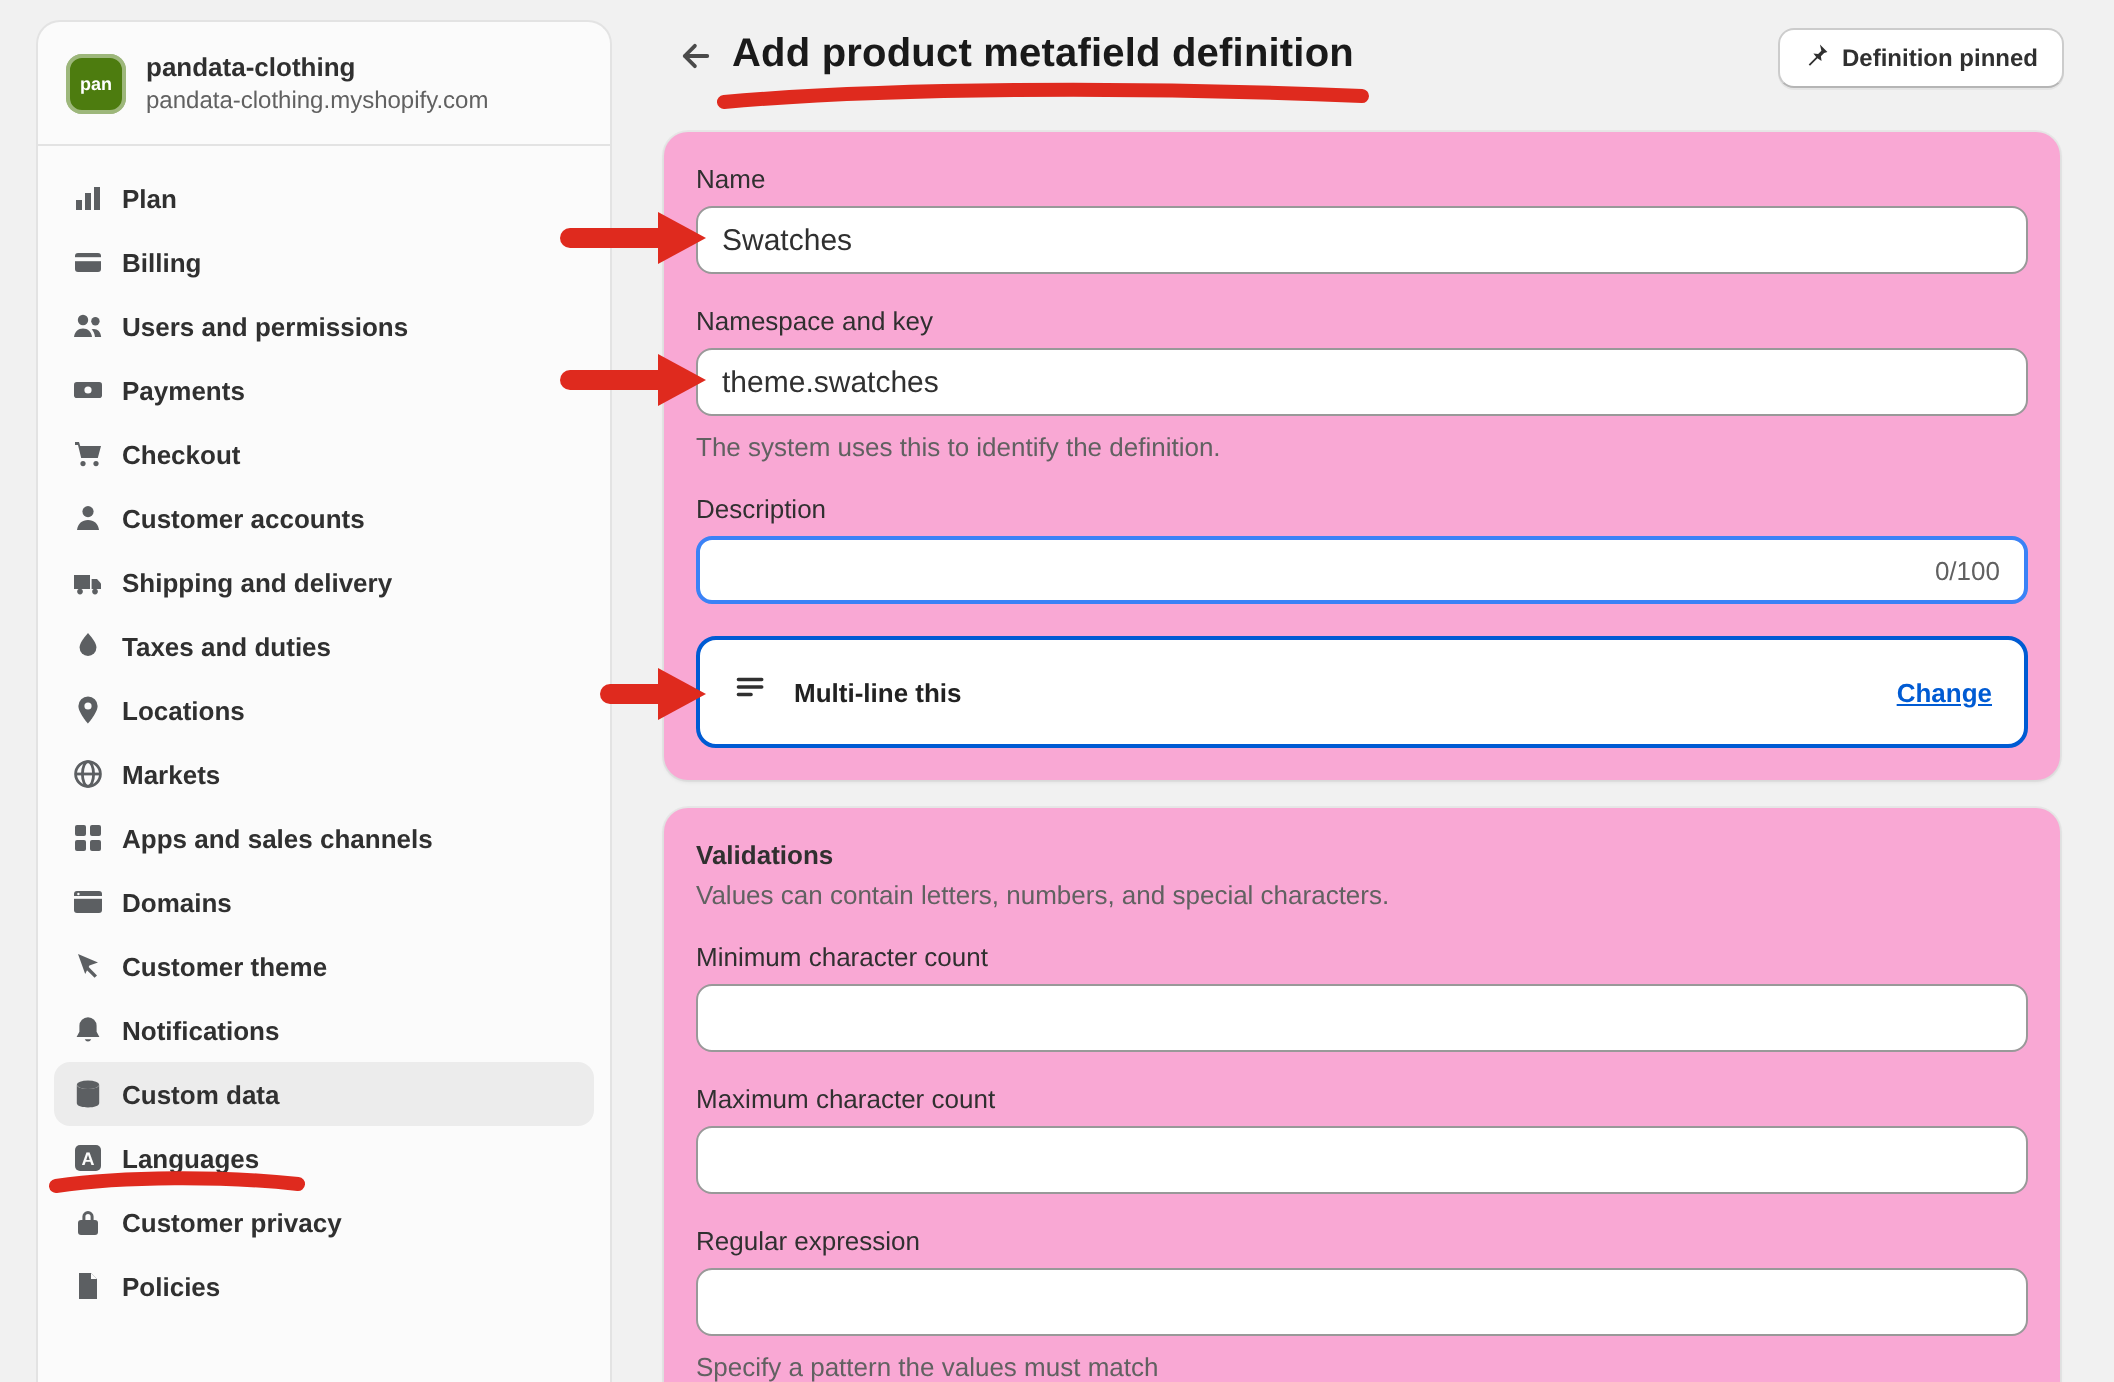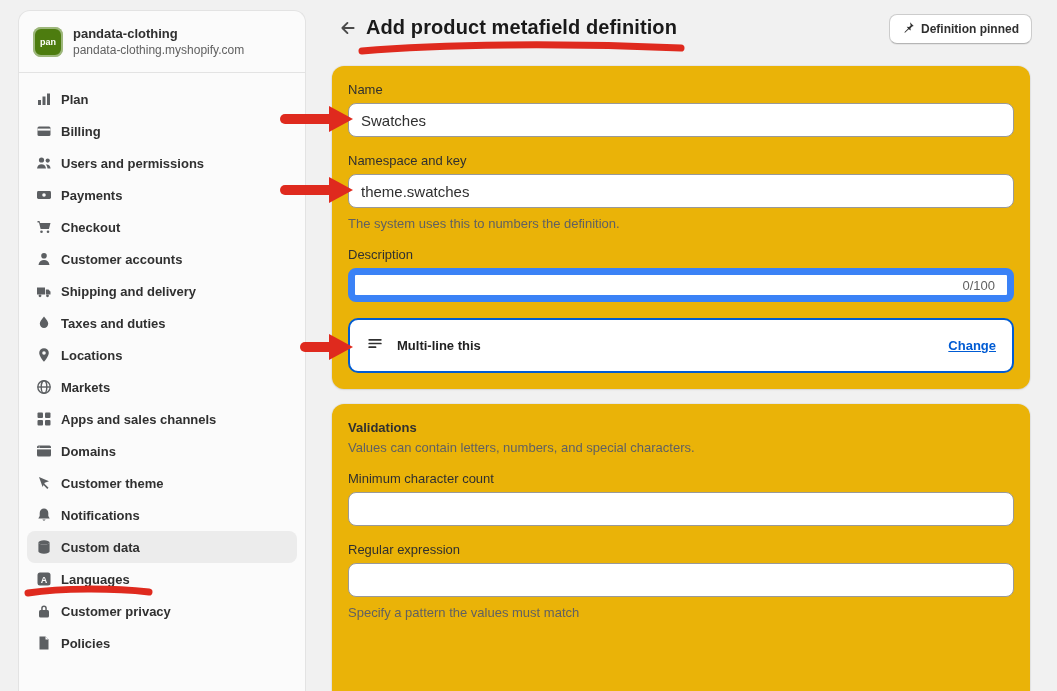--- a/index.html
+++ b/index.html
@@ -54,37 +54,37 @@
     display:flex; align-items:center; gap:6px; padding:0 12px;
     background:#fff; border:1px solid #ccc; border-bottom-color:#b5b5b5;
     border-radius:8px; box-shadow:0 1px 0 rgba(0,0,0,.05);
     font-family:"Liberation Sans", sans-serif;
     font-size:12px; font-weight:600; color:#303030; cursor:pointer;
   }
 
   
   .card {
     position:absolute; left:332px; width:698px;
-    background:#eab308; border-radius:12px; padding:16px;
+    background:#f9a8d4; border-radius:12px; padding:16px;
     box-shadow:0 1px 2px rgba(0,0,0,.08), 0 0 0 1px rgba(0,0,0,.04);
   }
   .card-definition { top:66px; }
   .card-validations { top:404px; height:330px; }
   .field { margin-top:16px; }
   .field:first-child { margin-top:0; }
   .field-label { font-size:13px; color:#303030; margin-bottom:6px; display:block; }
   .text-input {
     width:100%; height:34px; border:1px solid #999; border-radius:8px;
     padding:0 12px; font-size:15px; color:#303030; background:#fff;
     font-family:"Liberation Sans", sans-serif; outline:none;
   }
   .help-text { font-size:13px; color:#616161; margin-top:8px; }
   .input-with-counter {
     display:flex; align-items:center; height:34px;
-    border:7px solid #3b82f6; border-radius:8px; background:#fff; padding:0 12px;
+    border:2px solid #3b82f6; border-radius:8px; background:#fff; padding:0 12px;
   }
   .input-with-counter input {
     flex:1; border:none; outline:none; font-size:13px;
     font-family:"Liberation Sans", sans-serif; color:#303030; background:transparent;
   }
   .char-counter { font-size:13px; color:#616161; }
 
   .type-selector {
     margin-top:16px; border:2px solid #005bd3; border-radius:10px;
     padding:15px 16px; display:flex; align-items:center; background:#fff;
@@ -327,21 +327,21 @@
 <div class="card card-definition">
 
   <div class="field">
     <label class="field-label">Name</label>
     <input class="text-input" type="text" value="Swatches" style="">
   </div>
 
   <div class="field">
     <label class="field-label">Namespace and key</label>
     <input class="text-input" type="text" value="theme.swatches" style="">
-    <div class="help-text">The system uses this to numbers the definition.</div>
+    <div class="help-text">The system uses this to identify the definition.</div>
   </div>
 
   <div class="field">
     <label class="field-label">Description</label>
     <div class="input-with-counter">
       <input type="text" value="" style="">
       <span class="char-counter">0/100</span>
     </div>
   </div>
 
@@ -357,20 +357,24 @@
 
 <div class="card card-validations">
   <div class="section-title">Validations</div>
   <div class="section-subtitle">Values can contain letters, numbers, and special characters.</div>
 
   <div class="field">
     <label class="field-label">Minimum character count</label>
     <input class="text-input" type="text" value="" style="">
   </div>
 
+  <div class="field">
+    <label class="field-label">Maximum character count</label>
+    <input class="text-input" type="text" value="" style="">
+  </div>
 
   <div class="field">
     <label class="field-label">Regular expression</label>
     <input class="text-input" type="text" value="" style="">
     <div class="help-text">Specify a pattern the values must match</div>
   </div>
 </div>
 
 <svg class="annotation-overlay" viewBox="0 0 1057 691">
 

